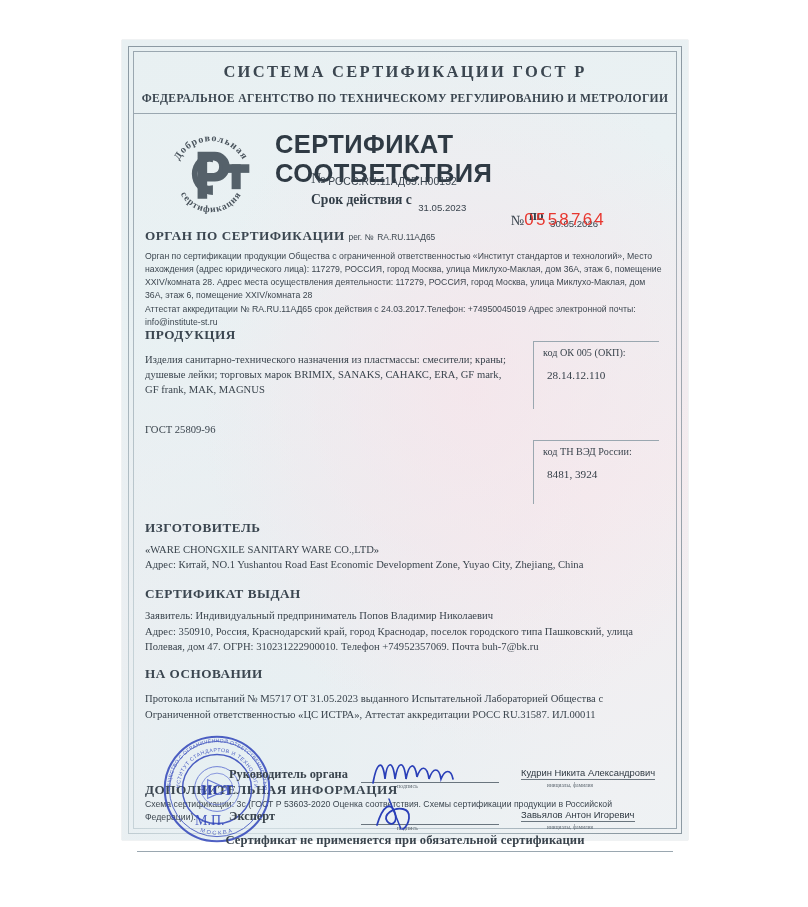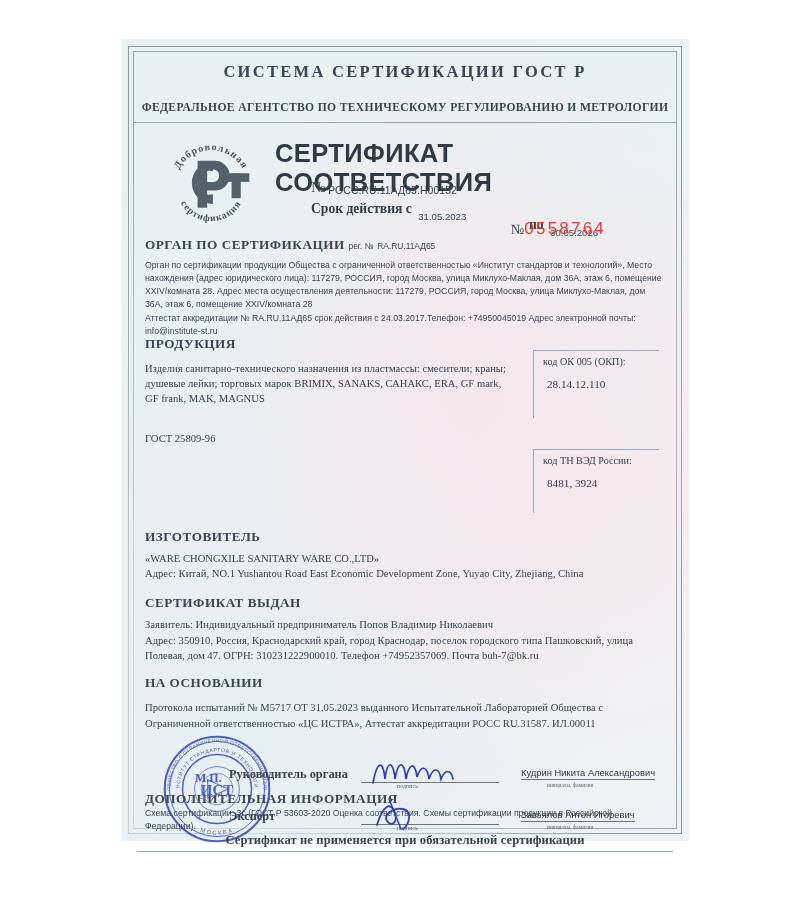--- a/index.html
+++ b/index.html
@@ -73,21 +73,21 @@
     letter-spacing: 2.3px;
     color: #3b4650;
     line-height: 1.28;
   }
   .sys-line2 {
     font-size: 11.6px;
     font-weight: bold;
     letter-spacing: .35px;
     color: #3b4650;
     line-height: 1.4;
-    margin-top: 18px;
+    margin-top: 9px;
   }
 
   
   #title-row {
     position: relative;
     height: 112px;
   }
   #rst-logo {
     position: absolute;
     left: 30px;
@@ -299,26 +299,25 @@
     left: 28px;
     top: 682px;
     width: 112px;
     height: 112px;
     opacity: .82;
     pointer-events: none;
   }
   #mp-mark {
     position: absolute;
     left: 62px;
-    top: 720px;
-    font-family: "Liberation Serif", serif;
-    font-size: 12px;
+    top: 762px;
+    font-family: "Liberation Serif", serif;
+    font-size: 14px;
     color: #2a3fb8;
     opacity: .85;
-    font-weight: bold;
   }
 </style>
 </head>
 <body>
 
 <div id="scan-page">
   <div id="cert-paper">
     <div id="cert-frame-outer"></div>
     <div id="cert-frame-inner"></div>
 

